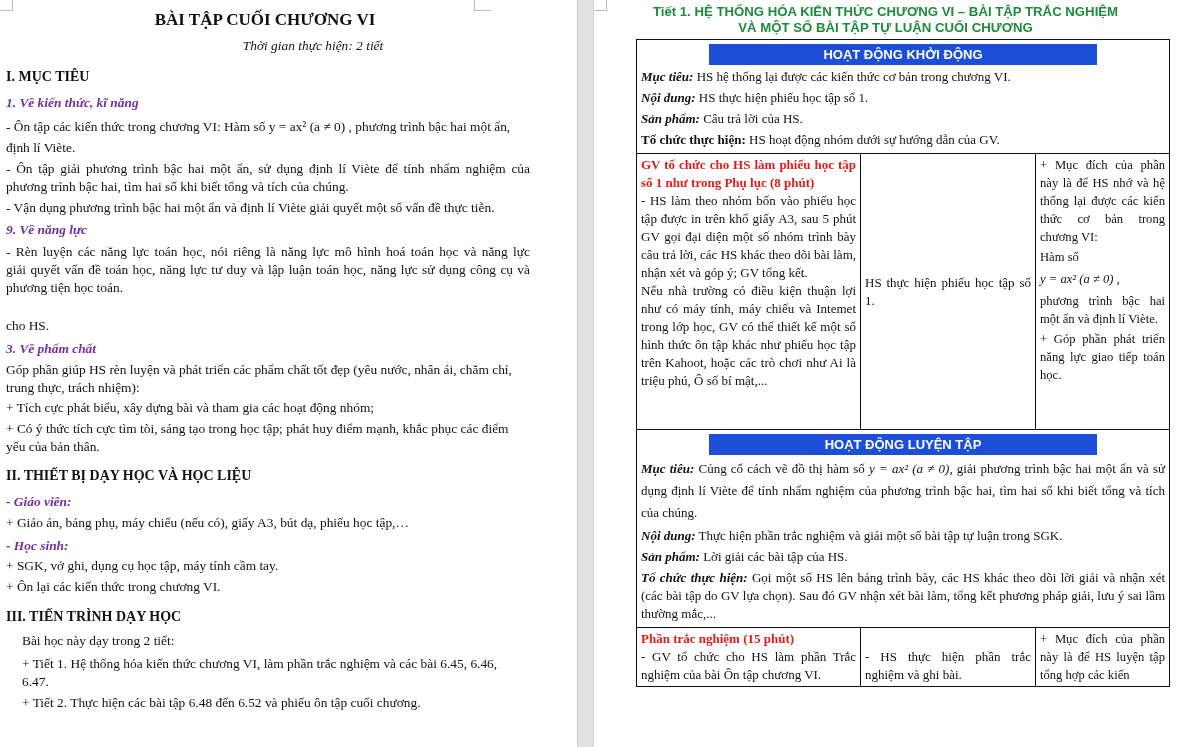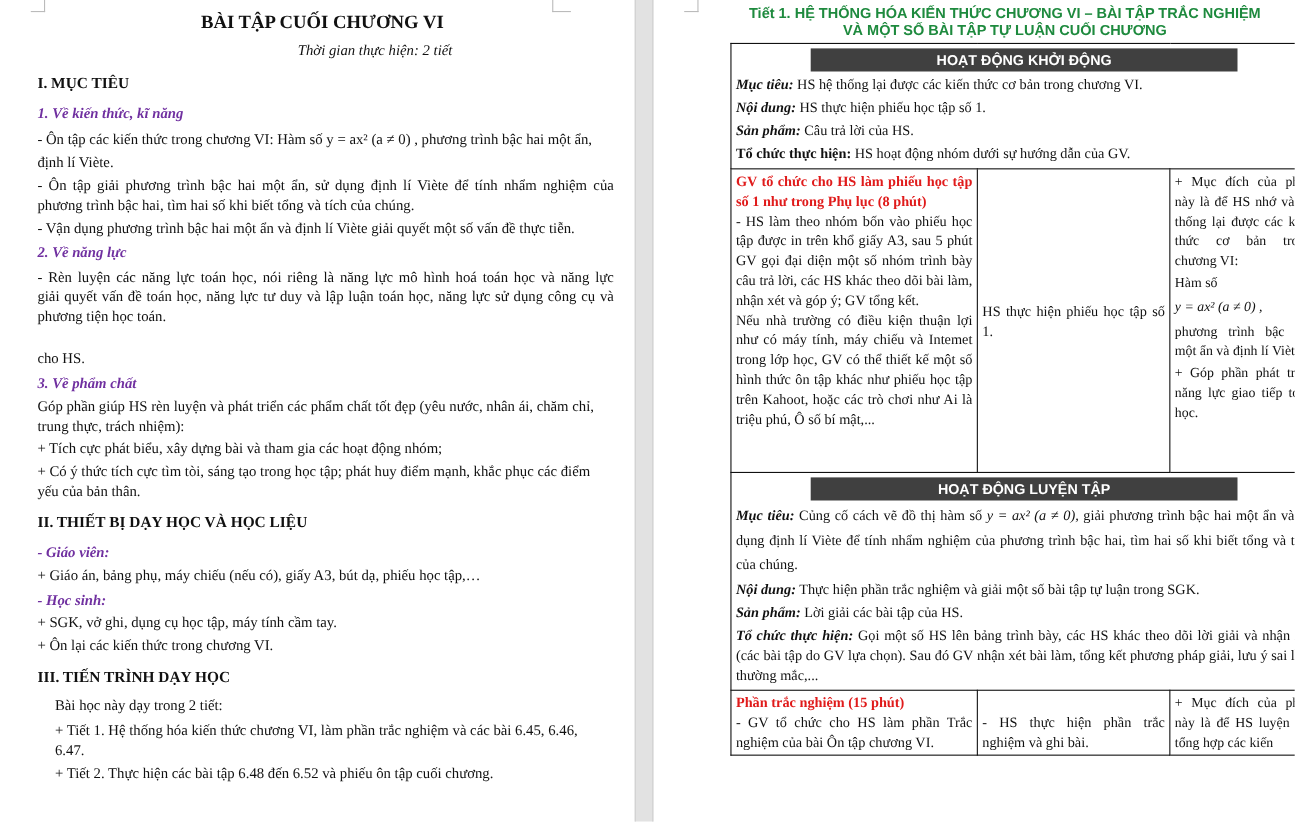--- a/index.html
+++ b/index.html
@@ -1,32 +1,32 @@
 <!DOCTYPE html>
 <html><head>
 <meta charset="utf-8">
 <style>
   html,body{margin:0;padding:0;}
   body{width:1177px;height:747px;overflow:hidden;background:#fff;position:relative;font-family:"Liberation Serif","DejaVu Serif",serif;color:#111;}
-  .page{position:absolute;top:0;height:747px;background:#fff;overflow:hidden;margin-left:28px;}
+  .page{position:absolute;top:0;height:747px;background:#fff;overflow:hidden;}
   #left{left:0;width:577px;}
   #gap{position:absolute;left:577px;top:0;width:17px;height:747px;background:#e2e2e2;border-left:1px solid #cfcfcf;border-right:1px solid #cfcfcf;box-sizing:border-box;}
   #right{left:594px;width:638px;}
   .corner{position:absolute;width:16px;height:12px;border-color:#bbb;border-style:solid;}
   .ln{position:absolute;left:6px;font-size:13.4px;line-height:19px;white-space:nowrap;}
   .just{width:524px;text-align:justify;text-align-last:justify;white-space:normal;}
   .sec{font-weight:bold;font-size:14px;}
   .sub{font-style:italic;font-weight:bold;color:#7030a0;text-align:center;}
   .title{position:absolute;left:0;width:530px;text-align:center;font-weight:bold;font-size:17px;top:10px;}
   .subtitle{position:absolute;left:0;width:530px;text-align:center;font-style:italic;font-size:13.4px;top:38px;padding-left:48px;}
   .rtitle{position:absolute;left:0;width:583px;text-align:center;font-family:"Liberation Sans","DejaVu Sans",sans-serif;font-weight:bold;color:#1e8a3e;font-size:13.2px;line-height:15px;}
   table.plan{position:absolute;left:42px;top:39px;width:533px;border-collapse:collapse;table-layout:fixed;font-size:13px;}
   table.plan td,table.plan th{border:1.4px solid #111;vertical-align:top;padding:2px 4px;line-height:18px;}
   table.plan th{background:#dbeef4;font-weight:bold;text-align:center;vertical-align:middle;font-size:13.2px;line-height:20px;}
-  .band{background:#404040;color:#fff;font-family:"Liberation Sans","DejaVu Sans",sans-serif;font-weight:bold;text-align:center;font-size:13px;height:21px;line-height:21px;margin:4px 68px 3px 68px;}
+  .band{background:#1d4ed8;color:#fff;font-family:"Liberation Sans","DejaVu Sans",sans-serif;font-weight:bold;text-align:center;font-size:13px;height:21px;line-height:21px;margin:4px 68px 3px 68px;}
   .lbl{font-weight:bold;font-style:italic;}
   .lblb{font-weight:bold;}
   .red{color:#e01b1b;font-weight:bold;}
   .jt{text-align:justify;}
   .math{font-style:italic;}
 </style>
 </head>
 <body>
 
 <div class="page" id="left">
@@ -37,21 +37,21 @@
   <div class="subtitle">Thời gian thực hiện: 2 tiết</div>
 
   <div class="ln sec" style="top:67px;">I. MỤC TIÊU</div>
   <div class="ln sub" style="top:93px;">1. Về kiến thức, kĩ năng</div>
   <div class="ln" style="top:117px;">- Ôn tập các kiến thức trong chương VI: Hàm số y = ax² (a ≠ 0) , phương trình bậc hai một ẩn,</div>
   <div class="ln" style="top:138px;">định lí Viète.</div>
   <div class="ln just" style="top:159px;">- Ôn tập giải phương trình bậc hai một ẩn, sử dụng định lí Viète để tính nhẩm nghiệm của</div>
   <div class="ln" style="top:177px;">phương trình bậc hai, tìm hai số khi biết tổng và tích của chúng.</div>
   <div class="ln" style="top:198px;">- Vận dụng phương trình bậc hai một ẩn và định lí Viète giải quyết một số vấn đề thực tiễn.</div>
 
-  <div class="ln sub" style="top:220px;">2. Về năng lực</div>
+  <div class="ln sub" style="top:220px;">9. Về năng lực</div>
   <div class="ln just" style="top:242px;">- Rèn luyện các năng lực toán học, nói riêng là năng lực mô hình hoá toán học và năng lực</div>
   <div class="ln just" style="top:260px;">giải quyết vấn đề toán học, năng lực tư duy và lập luận toán học, năng lực sử dụng công cụ và</div>
   <div class="ln" style="top:278px;">phương tiện học toán.</div>
   <div class="ln" style="top:316px;">cho HS.</div>
 
   <div class="ln sub" style="top:339px;">3. Về phẩm chất</div>
   <div class="ln" style="top:360px;">Góp phần giúp HS rèn luyện và phát triển các phẩm chất tốt đẹp (yêu nước, nhân ái, chăm chỉ,</div>
   <div class="ln" style="top:378px;">trung thực, trách nhiệm):</div>
   <div class="ln" style="top:398px;">+ Tích cực phát biểu, xây dựng bài và tham gia các hoạt động nhóm;</div>
   <div class="ln" style="top:419px;">+ Có ý thức tích cực tìm tòi, sáng tạo trong học tập; phát huy điểm mạnh, khắc phục các điểm</div>

